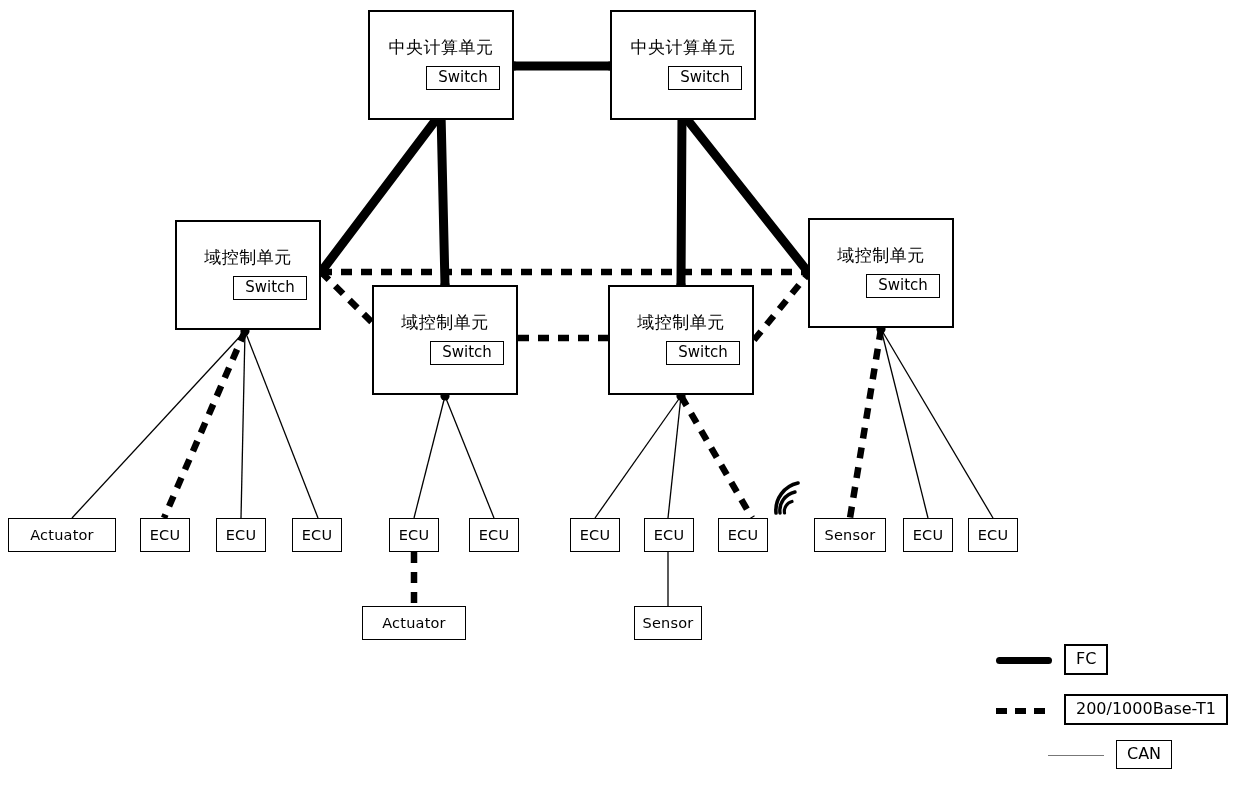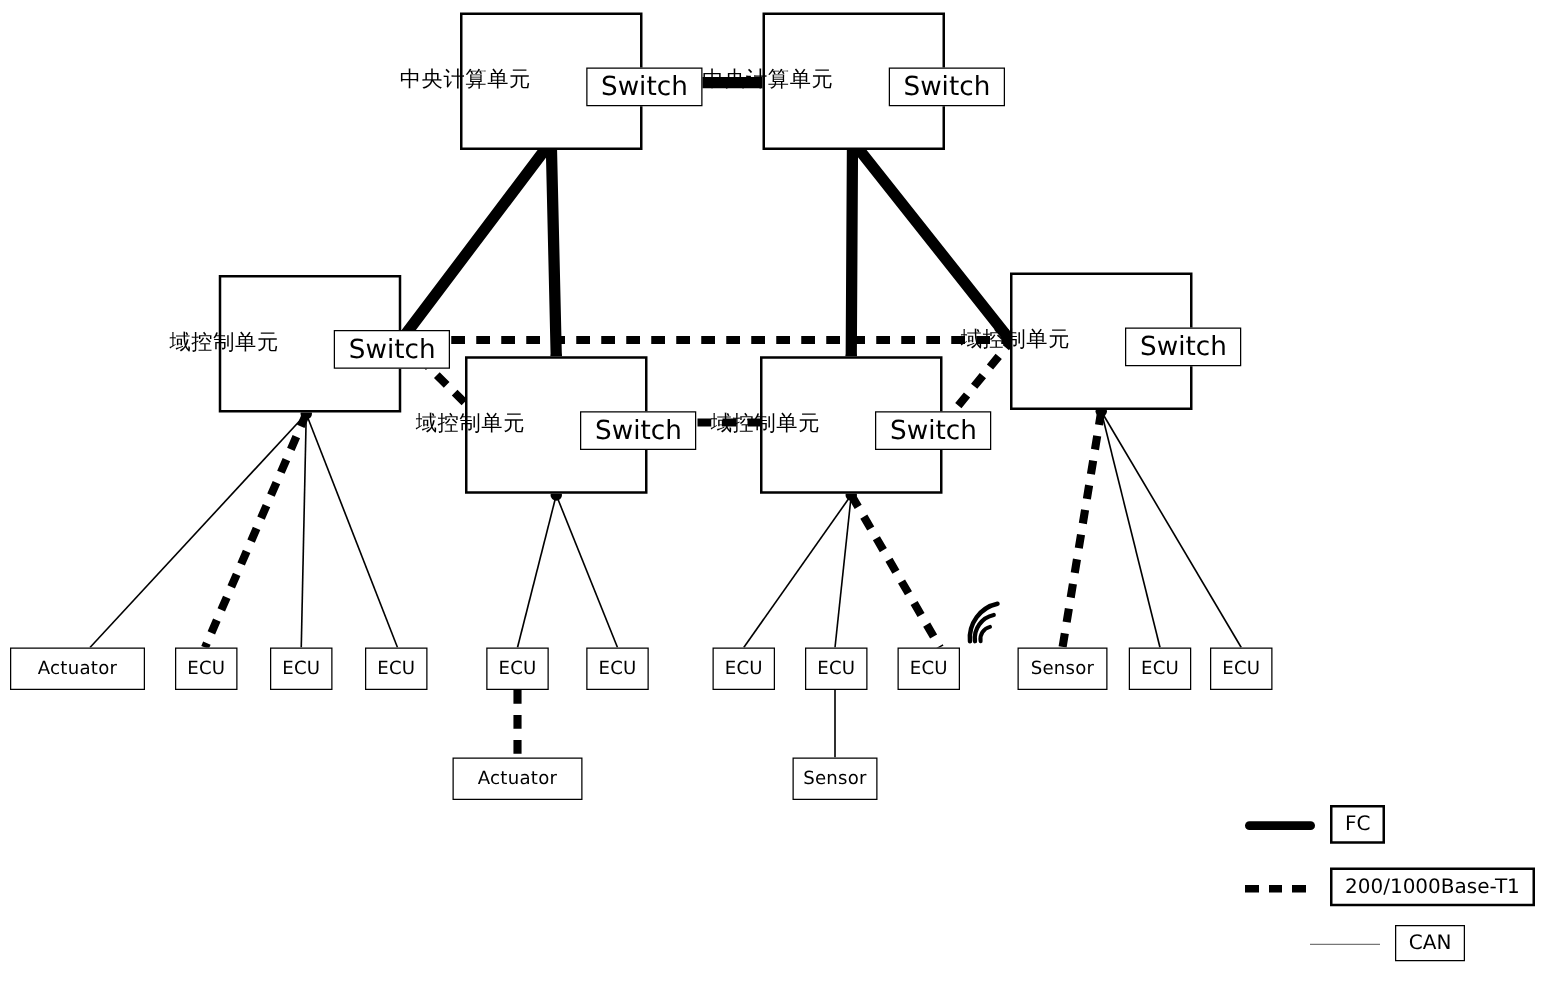--- a/index.html
+++ b/index.html
@@ -26,21 +26,21 @@
     width: 1240px;
     height: 785px;
     pointer-events: none;
   }
   .node {
     position: absolute;
     box-sizing: border-box;
     border: 2px solid #000000;
     background: #ffffff;
     display: flex;
-    flex-direction: row;
+    flex-direction: column;
     align-items: center;
     justify-content: center;
   }
   .unit {
     border-width: 2px;
   }
   .unit-label {
     font-size: 17px;
     line-height: 1.1;
     letter-spacing: 0.5px;
@@ -50,21 +50,21 @@
   .switch-wrap {
     width: 100%;
     display: flex;
     justify-content: center;
     margin-top: 9px;
   }
   .switch-box {
     box-sizing: border-box;
     border: 1.5px solid #000000;
     background: #ffffff;
-    font-size: 21px;
+    font-size: 15px;
     padding: 2px 11px 3px 11px;
     line-height: 1.15;
     white-space: nowrap;
     margin-left: 44px;
   }
   .leaf {
     border-width: 1.5px;
     font-size: 14.5px;
     white-space: nowrap;
     letter-spacing: 0.2px;

